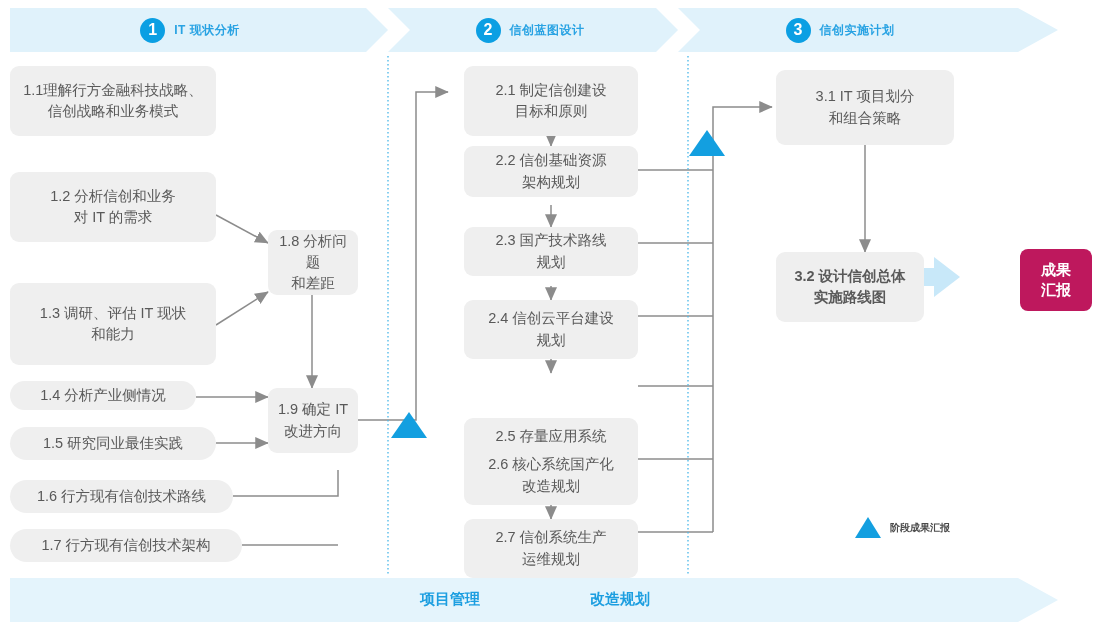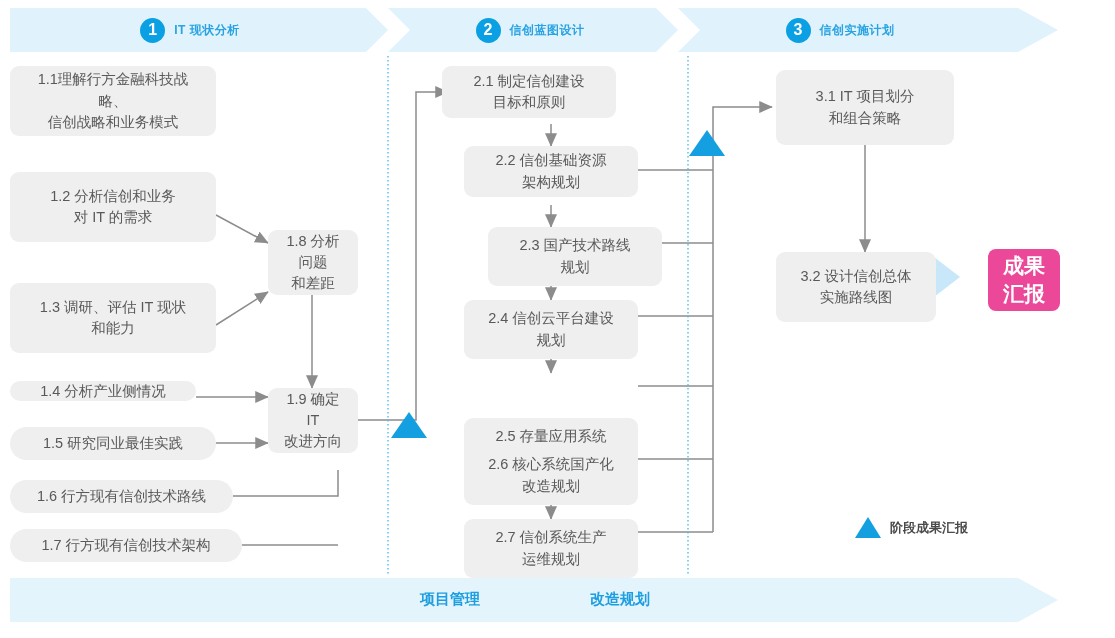--- a/index.html
+++ b/index.html
@@ -87,52 +87,53 @@
     background:#efefef;
     border-radius:9px;
     color:#595959;
     font-size:14.5px;
     line-height:1.45;
     display:flex;
     align-items:center;
     justify-content:center;
     text-align:center;
     box-sizing:border-box;
-    padding:4px 16px;
+    padding:4px 7px;
     white-space:pre-line;
   }
   .node.pill{border-radius:18px;}
 
   #result-badge{
     position:absolute;
-    background:#ec4899;
+    background:#be185d;
     border-radius:8px;
     color:#ffffff;
-    font-size:21px;
+    font-size:15px;
     font-weight:bold;
     line-height:1.35;
     display:flex;align-items:center;justify-content:center;
     text-align:center;
     white-space:pre-line;
+    margin-left:32px;
   }
 
   
   #legend{
     position:absolute;
     left:855px;top:517px;
     display:flex;align-items:center;gap:9px;
   }
   #legend .tri{
     width:0;height:0;
     border-left:13px solid transparent;
     border-right:13px solid transparent;
     border-bottom:21px solid #139fe0;
   }
   #legend .legend-text{
-    font-size:13px;font-weight:bold;color:#4a4a4a;
+    font-size:10px;font-weight:bold;color:#4a4a4a;
     white-space:nowrap;
   }
 </style>
 </head>
 <body>
 
 <div id="stage">
 
   <div class="banner" id="header-banner"></div>
   <div class="chev" id="chev-1"></div>
@@ -202,49 +203,49 @@
     <polygon points="409,412 391,438 427,438" fill="#139fe0"></polygon>
     <polygon points="707,130 689,156 725,156" fill="#139fe0"></polygon>
 
     <path d="M898,268 L934,268 L934,257 L960,277 L934,297 L934,286 L898,286 z" fill="#c8e8f9"></path>
   </svg>
 
   <div class="node" style="left:10px;top:66px;width:206px;height:70px;">1.1理解行方金融科技战略、
 信创战略和业务模式</div>
   <div class="node" style="left:10px;top:172px;width:206px;height:70px;">1.2 分析信创和业务
 对 IT 的需求</div>
-  <div class="node" style="left:10px;top:283px;width:206px;height:70px;">1.3 调研、评估 IT 现状
+  <div class="node" style="left:10px;top:283px;width:206px;height:82px;">1.3 调研、评估 IT 现状
 和能力</div>
-  <div class="node pill" style="left:10px;top:381px;width:186px;height:20px;">1.4 分析产业侧情况</div>
+  <div class="node pill" style="left:10px;top:381px;width:186px;height:29px;">1.4 分析产业侧情况</div>
   <div class="node pill" style="left:10px;top:427px;width:206px;height:33px;">1.5 研究同业最佳实践</div>
   <div class="node pill" style="left:10px;top:480px;width:223px;height:33px;">1.6 行方现有信创技术路线</div>
   <div class="node pill" style="left:10px;top:529px;width:232px;height:33px;">1.7 行方现有信创技术架构</div>
   <div class="node" style="left:268px;top:230px;width:90px;height:65px;">1.8 分析问题
 和差距</div>
   <div class="node" style="left:268px;top:388px;width:90px;height:65px;">1.9 确定 IT
 改进方向</div>
 
-  <div class="node" style="left:442px;top:66px;width:174px;height:52px;">2.1 制定信创建设
+  <div class="node" style="left:464px;top:66px;width:174px;height:70px;">2.1 制定信创建设
 目标和原则</div>
   <div class="node" style="left:464px;top:146px;width:174px;height:51px;">2.2 信创基础资源
 架构规划</div>
-  <div class="node" style="left:464px;top:227px;width:174px;height:59px;margin-left:24px;">2.3 国产技术路线
+  <div class="node" style="left:464px;top:227px;width:174px;height:49px;">2.3 国产技术路线
 规划</div>
   <div class="node" style="left:464px;top:300px;width:174px;height:59px;">2.4 信创云平台建设
 规划</div>
   <div class="node" style="left:464px;top:373px;width:174px;height:59px;margin-top:45px;">2.5 存量应用系统
 国产化改造规划</div>
   <div class="node" style="left:464px;top:446px;width:174px;height:59px;">2.6 核心系统国产化
 改造规划</div>
   <div class="node" style="left:464px;top:519px;width:174px;height:59px;">2.7 信创系统生产
 运维规划</div>
 
   <div class="node" style="left:776px;top:70px;width:178px;height:75px;">3.1 IT 项目划分
 和组合策略</div>
-  <div class="node" style="left:776px;top:252px;width:160px;height:70px;">3.2 设计信创总体
+  <div class="node" style="left:776px;top:252px;width:148px;height:70px;font-weight:bold;">3.2 设计信创总体
 实施路线图</div>
 
   <div id="result-badge" style="left:988px;top:249px;width:72px;height:62px;">成果
 汇报</div>
 
   <div id="legend">
     <span class="tri"></span>
     <span class="legend-text">阶段成果汇报</span>
   </div>
 

